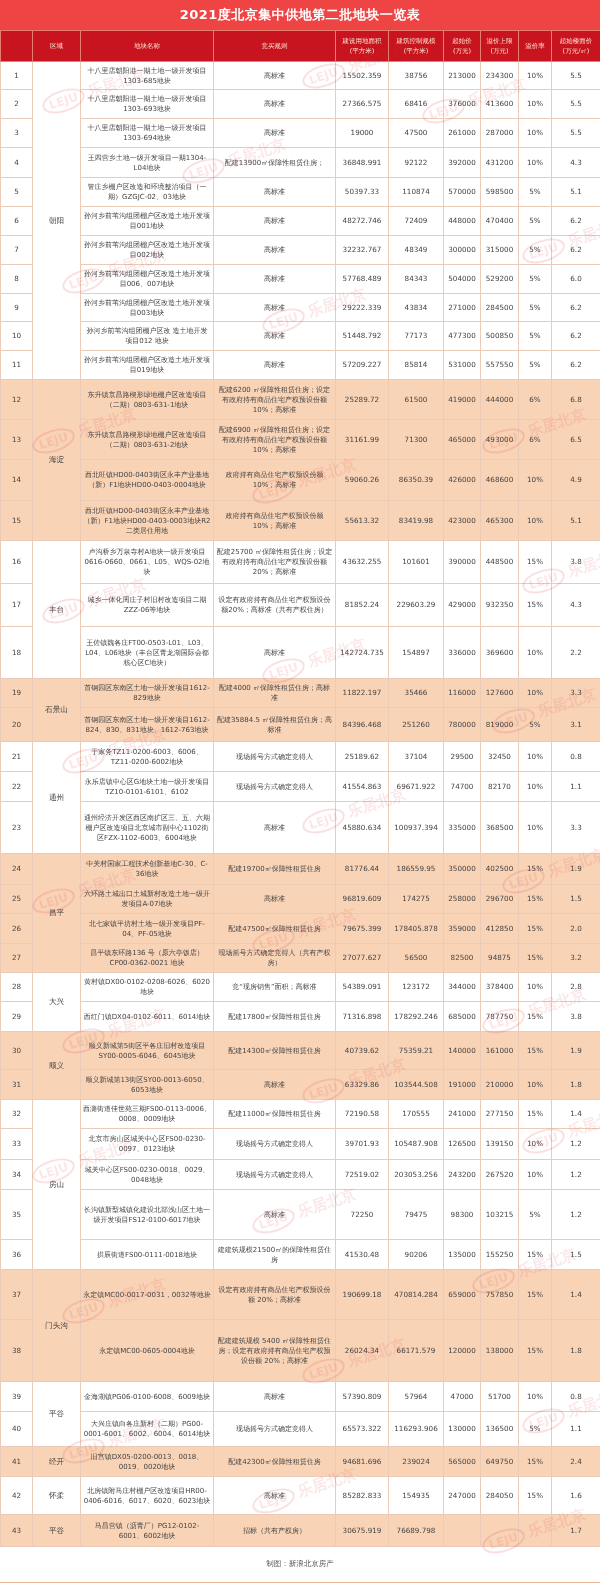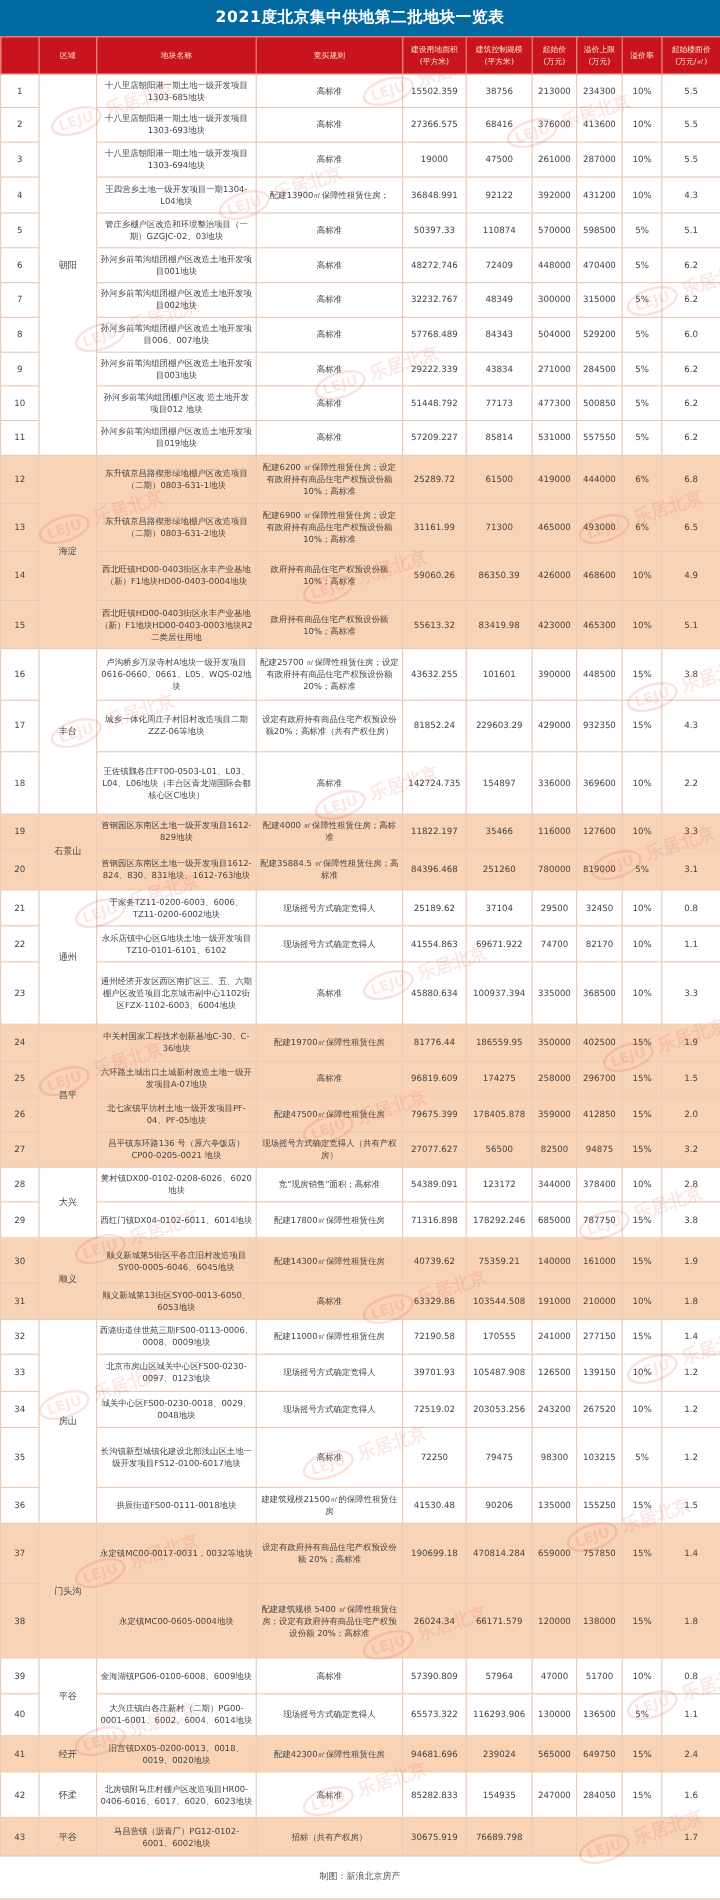--- a/index.html
+++ b/index.html
@@ -1,17 +1,17 @@
 <!DOCTYPE html>
 <html><head>
 <meta charset="utf-8">
 <style>
   html, body { margin: 0; padding: 0; background: #ffffff; }
   body { width: 600px; height: 1583px; overflow: hidden; font-family: "DejaVu Sans", "Liberation Sans", sans-serif; color: #3a3a3a; position: relative; }
-  .title { height: 30px; background: #0369a1; color: #fff; font-weight: bold; font-size: 13px; text-align: center; line-height: 30px; letter-spacing: 0.5px; }
+  .title { height: 30px; background: #ef4444; color: #fff; font-weight: bold; font-size: 13px; text-align: center; line-height: 30px; letter-spacing: 0.5px; }
   table { border-collapse: collapse; width: 600px; table-layout: fixed; }
   th { background: #c8141e; color: #fde4d0; font-size: 6.5px; font-weight: normal; border: 1px solid #e87c6e; padding: 0; line-height: 10px; height: 30px; }
   td { font-size: 7.2px; text-align: center; vertical-align: middle; border: 1px solid #e9cbb8; padding: 0 2px; line-height: 10px; color: #444; }
   td.name { font-size: 7px; }
   td.rule { font-size: 7px; }
   tr.orange td { background: #f9d3b6; }
   tr.white td { background: #ffffff; }
   td.district { font-size: 7.6px; }
   .footer { height: 38px; line-height: 34px; text-align: center; font-size: 7.5px; color: #555; border-bottom: 3px solid #e8b896; box-sizing: border-box; }
   .wm { position: absolute; color: rgba(225,60,60,0.12); font-size: 15px; font-weight: bold; pointer-events: none; transform: rotate(-18deg); white-space: nowrap; }
@@ -342,21 +342,21 @@
         <td class="rule">配建47500㎡保障性租赁住房</td>
         <td>79675.399</td>
         <td>178405.878</td>
         <td>359000</td>
         <td>412850</td>
         <td>15%</td>
         <td>2.0</td>
       </tr>
       <tr class="orange" style="height: 29px;">
         <td>27</td>
-        <td class="name">昌平镇东环路136 号（原六亭饭店）CP00-0205-0021 地块</td>
+        <td class="name">昌平镇东环路136 号（原六亭饭店）CP00-0362-0021 地块</td>
         <td class="rule">现场摇号方式确定竞得人（共有产权房）</td>
         <td>27077.627</td>
         <td>56500</td>
         <td>82500</td>
         <td>94875</td>
         <td>15%</td>
         <td>3.2</td>
       </tr>
       <tr class="white" style="height: 29px;">
         <td>28</td>

